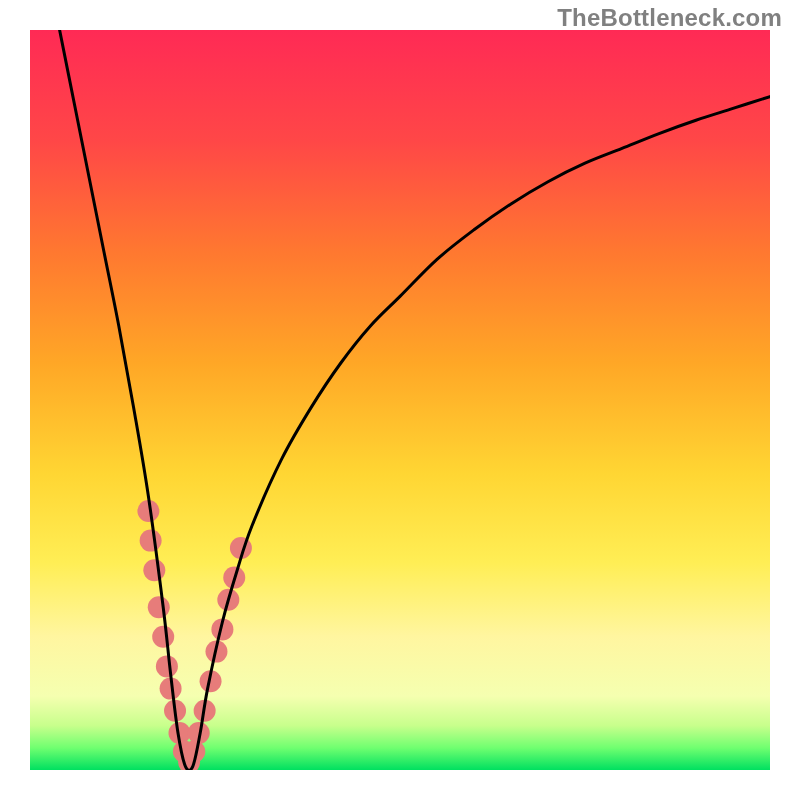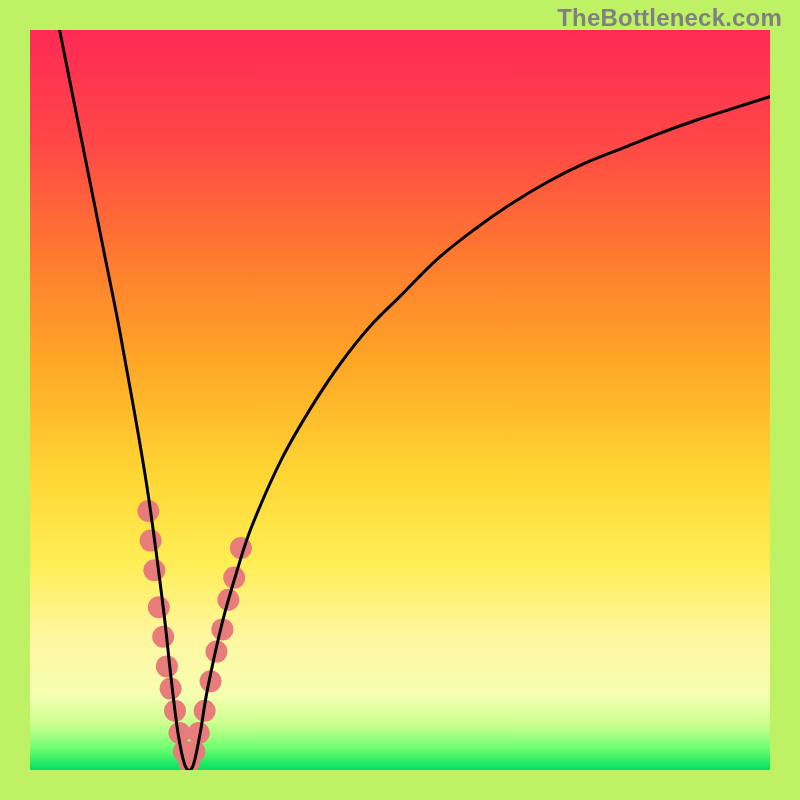--- a/index.html
+++ b/index.html
@@ -9,21 +9,21 @@
     height: 800px;
     background: #000;
     overflow: hidden;
   }
   .frame {
     position: absolute;
     left: 0;
     top: 0;
     width: 800px;
     height: 800px;
-    background: #bef264;
+    background: #ffffff;
   }
   .watermark {
     position: absolute;
     top: 4px;
     right: 18px;
     font-family: Arial, Helvetica, sans-serif;
     font-size: 24px;
     font-weight: 600;
     color: #808080;
     letter-spacing: 0.2px;

